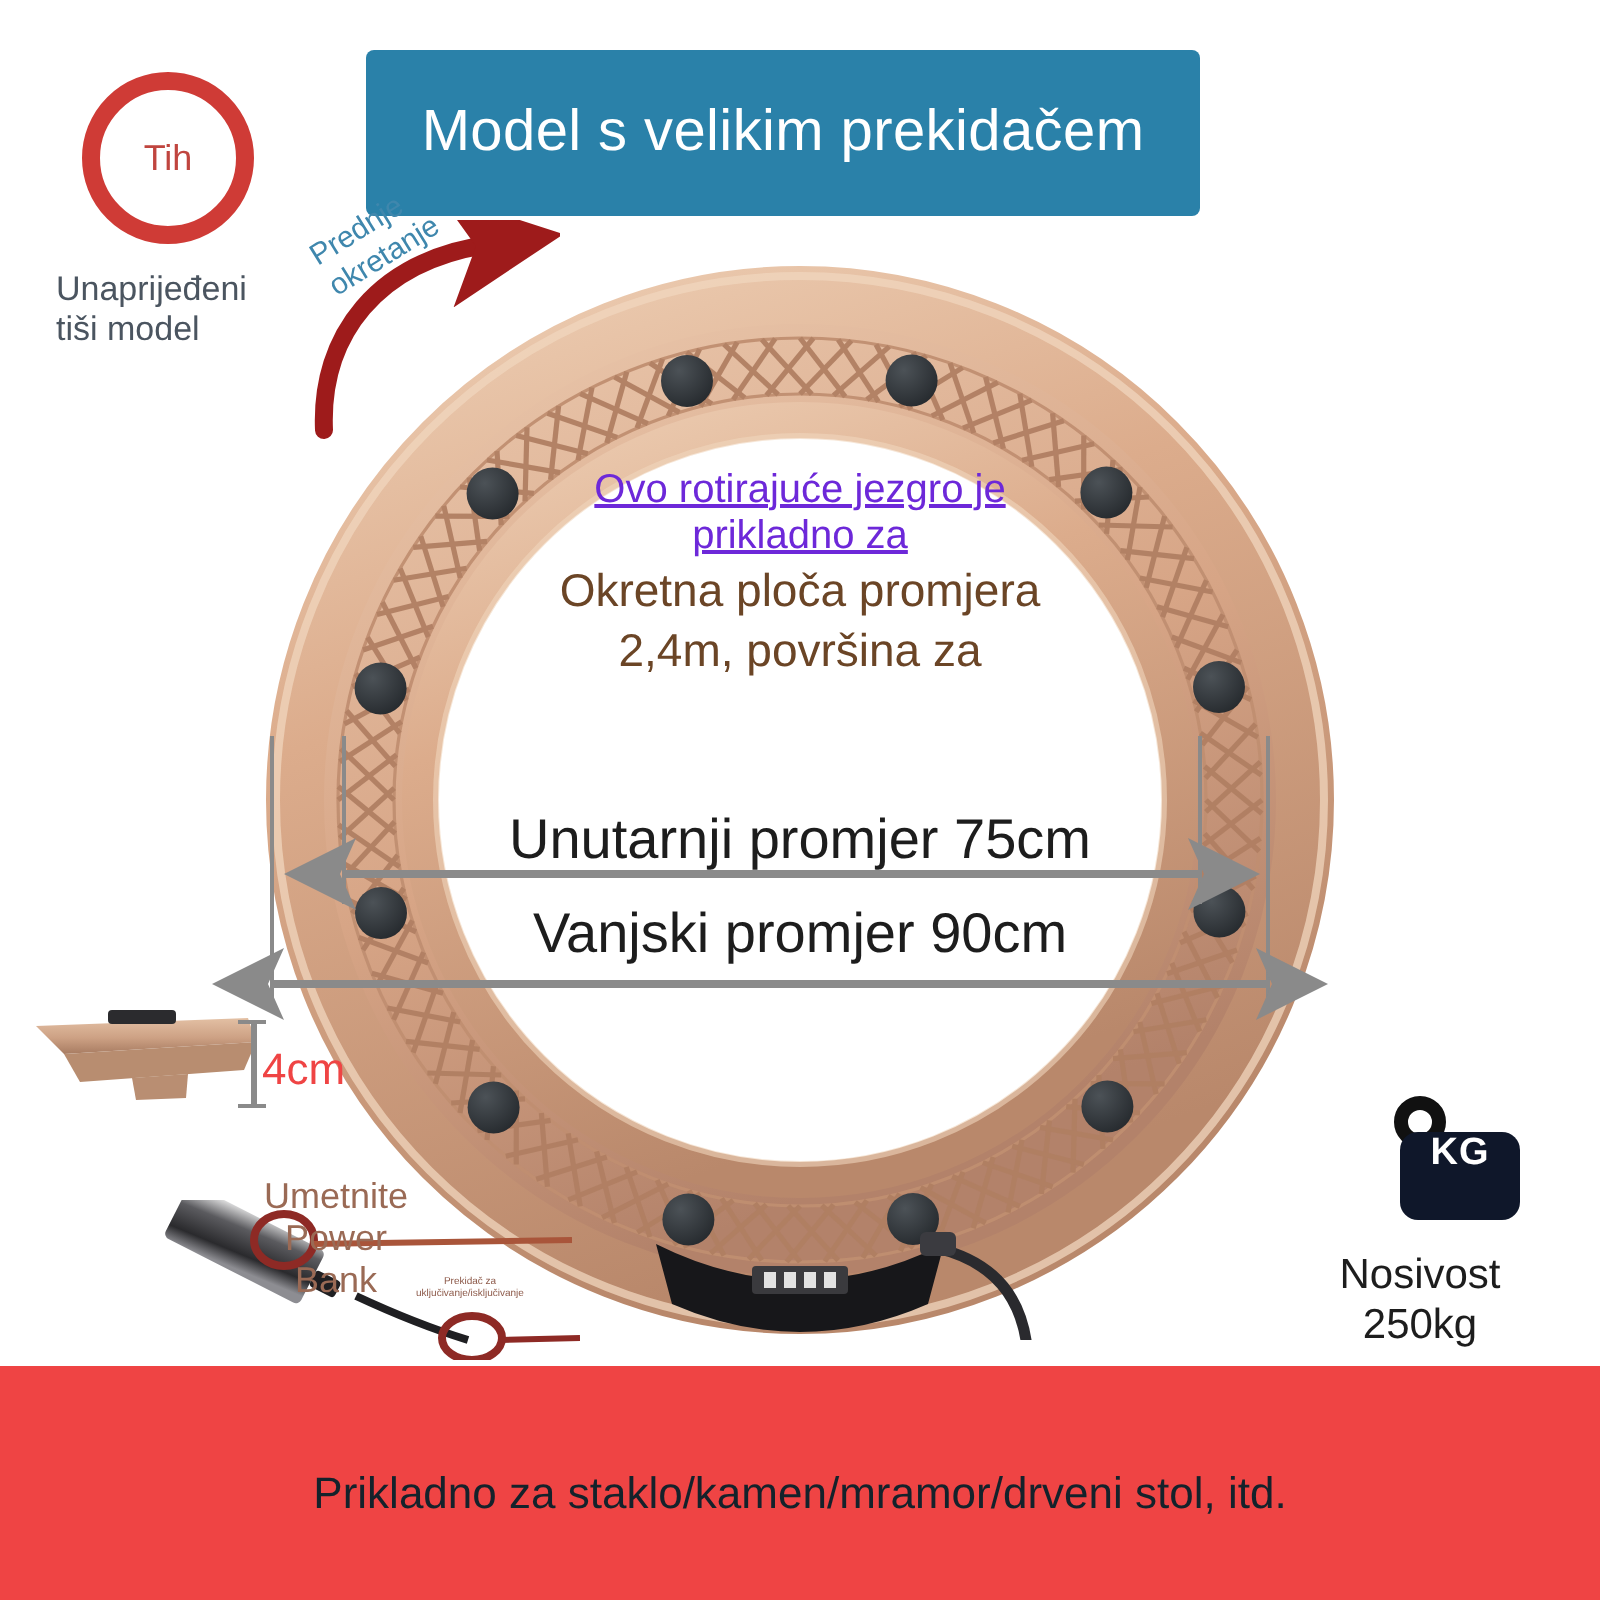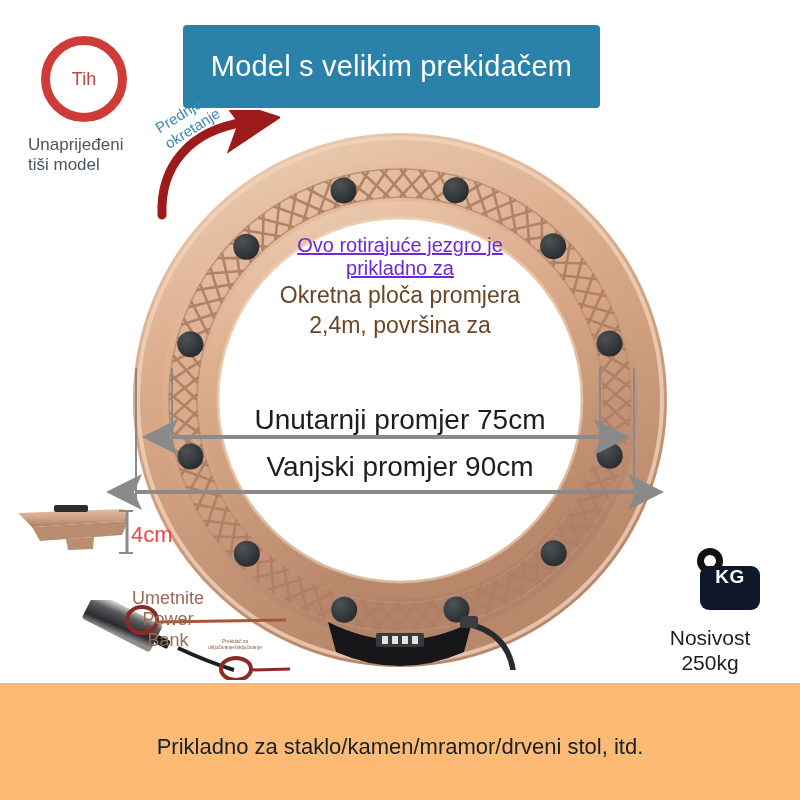--- a/index.html
+++ b/index.html
@@ -255,21 +255,21 @@
     line-height: 1.18;
   }
 
   
   .bottom-banner {
     position: absolute;
     left: 0;
     top: 683px;
     width: 800px;
     height: 117px;
-    background: #fdba74;
+    background: #ef4444;
     z-index: 45;
     overflow: hidden;
   }
   .bb-line1 {
     position: absolute;
     left: 0;
     top: 51px;
     width: 800px;
     text-align: center;
     color: #14222b;

